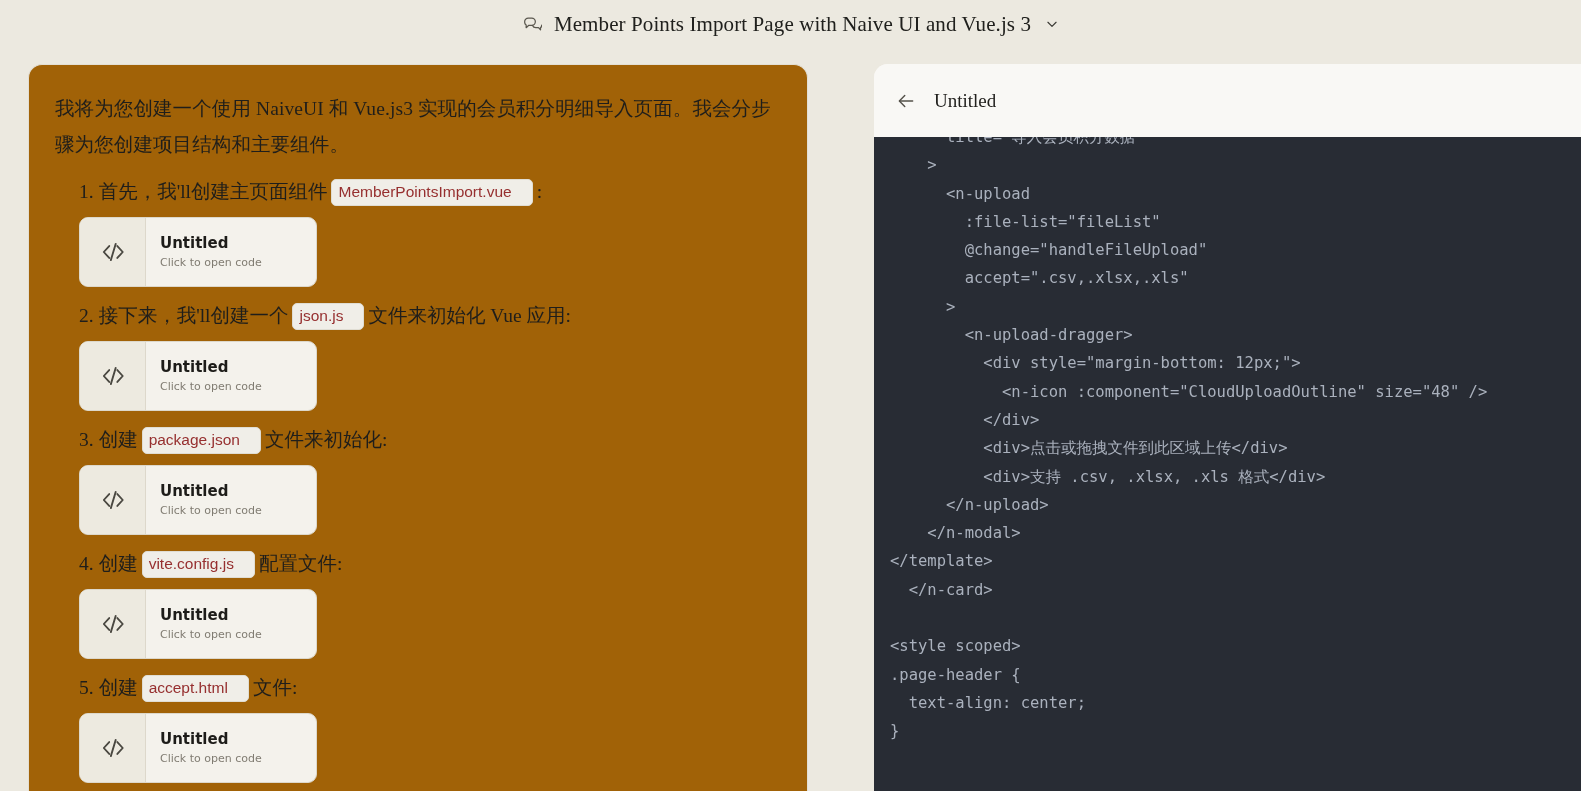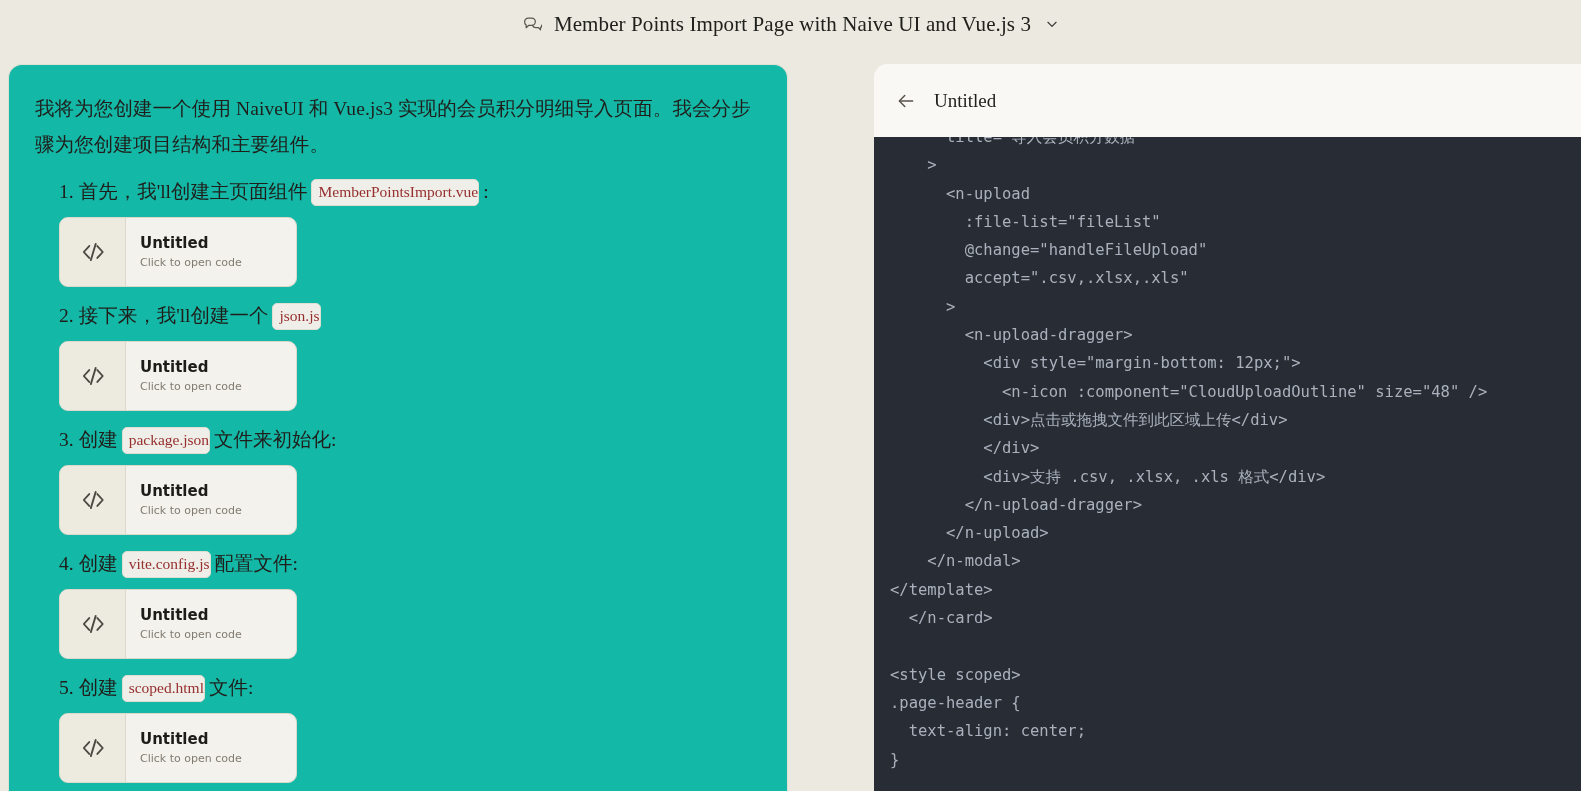--- a/index.html
+++ b/index.html
@@ -46,24 +46,24 @@
     color: #20201d;
     white-space: nowrap;
     letter-spacing: .1px;
   }
   .chevron { display: block; width: 14px; height: 14px; margin-left: 2px; }
 
   
   .left-panel {
     position: absolute;
     top: 64px;
-    left: 8px;
+    left: 28px;
     width: 780px;
     height: 727px;
-    background: #14b8a6;
+    background: #a16207;
     border-radius: 14px 14px 0 0;
     border: 1px solid #e3dfd4;
     border-bottom: none;
     overflow: hidden;
     padding: 26px 30px 0 26px;
   }
 
   .para {
     font-family: "Liberation Serif", serif;
     font-size: 19.5px;
@@ -81,27 +81,27 @@
     padding-left: 24px;
     margin: 14px 0 10px 0;
     display: flex;
     align-items: center;
     flex-wrap: nowrap;
     white-space: nowrap;
   }
   .step-num { margin-right: 5px; }
 
   .icode {
-    font-family: Liberation Serif, serif;
+    font-family: Liberation Sans, sans-serif;
     font-size: 15.5px;
     color: #962f2f;
     background: #f0eee8;
     border: 1px solid #e0ddd3;
     border-radius: 5px;
-    padding: 1px 0 2px 6px;
+    padding: 1px 20px 2px 6px;
     margin: 0 4px;
     display: inline-block;
     line-height: 22px;
   }
 
   
   .artifact {
     display: flex;
     align-items: stretch;
     width: 238px;
@@ -235,20 +235,21 @@
       <div class="artifact-body">
         <div class="artifact-title">Untitled</div>
         <div class="artifact-sub">Click to open code</div>
       </div>
     </div>
 
     <div class="step-line">
       <span class="step-num">2.</span>
       <span>接下来，我'll创建一个 </span>
       <span class="icode">json.js</span>
+      <span> 文件来初始化 Vue 应用:</span>
     </div>
     <div class="artifact">
       <div class="artifact-icon">
         <svg viewBox="0 0 24 24" fill="none" stroke="#4a4841" stroke-width="1.7" stroke-linecap="round" stroke-linejoin="round">
           <polyline points="8.5 6.5 3.5 12 8.5 17.5"></polyline>
           <line x1="14.5" y1="4.5" x2="10" y2="19.5"></line>
           <polyline points="16 6.5 21 12 16 17.5"></polyline>
         </svg>
       </div>
       <div class="artifact-body">
@@ -293,21 +294,21 @@
       </div>
       <div class="artifact-body">
         <div class="artifact-title">Untitled</div>
         <div class="artifact-sub">Click to open code</div>
       </div>
     </div>
 
     <div class="step-line">
       <span class="step-num">5.</span>
       <span>创建 </span>
-      <span class="icode">scoped.html</span>
+      <span class="icode">accept.html</span>
       <span> 文件:</span>
     </div>
     <div class="artifact">
       <div class="artifact-icon">
         <svg viewBox="0 0 24 24" fill="none" stroke="#4a4841" stroke-width="1.7" stroke-linecap="round" stroke-linejoin="round">
           <polyline points="8.5 6.5 3.5 12 8.5 17.5"></polyline>
           <line x1="14.5" y1="4.5" x2="10" y2="19.5"></line>
           <polyline points="16 6.5 21 12 16 17.5"></polyline>
         </svg>
       </div>
@@ -334,24 +335,23 @@
           <div class="code-line">      title="导入会员积分数据"</div>
           <div class="code-line">    &gt;</div>
           <div class="code-line">      &lt;n-upload</div>
           <div class="code-line">        :file-list="fileList"</div>
           <div class="code-line">        @change="handleFileUpload"</div>
           <div class="code-line">        accept=".csv,.xlsx,.xls"</div>
           <div class="code-line">      &gt;</div>
           <div class="code-line">        &lt;n-upload-dragger&gt;</div>
           <div class="code-line">          &lt;div style="margin-bottom: 12px;"&gt;</div>
           <div class="code-line">            &lt;n-icon :component="CloudUploadOutline" size="48" /&gt;</div>
+          <div class="code-line">          &lt;/div&gt;</div>
           <div class="code-line">          &lt;div&gt;点击或拖拽文件到此区域上传&lt;/div&gt;</div>
-          <div class="code-line">          &lt;/div&gt;</div>
           <div class="code-line">          &lt;div&gt;支持 .csv, .xlsx, .xls 格式&lt;/div&gt;</div>
-          <div class="code-line">        &lt;/n-upload-dragger&gt;</div>
           <div class="code-line">      &lt;/n-upload&gt;</div>
           <div class="code-line">    &lt;/n-modal&gt;</div>
           <div class="code-line">&lt;/template&gt;</div>
           <div class="code-line">  &lt;/n-card&gt;</div>
           <div class="code-line"></div>
           <div class="code-line">&lt;style scoped&gt;</div>
           <div class="code-line">.page-header {</div>
           <div class="code-line">  text-align: center;</div>
           <div class="code-line">}</div>
         </div>

